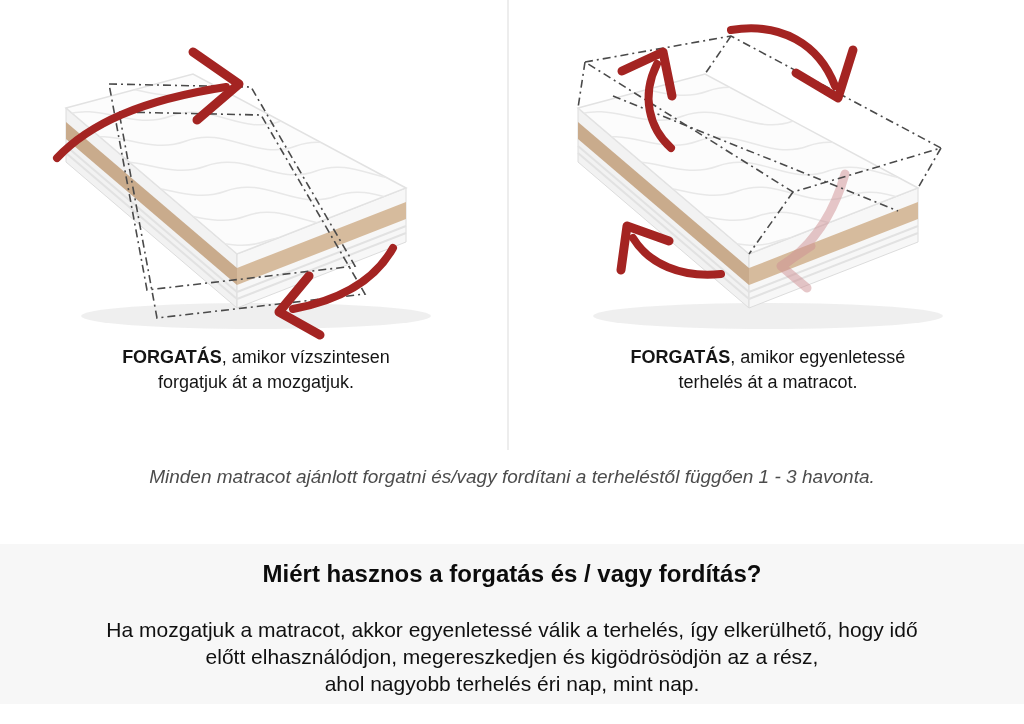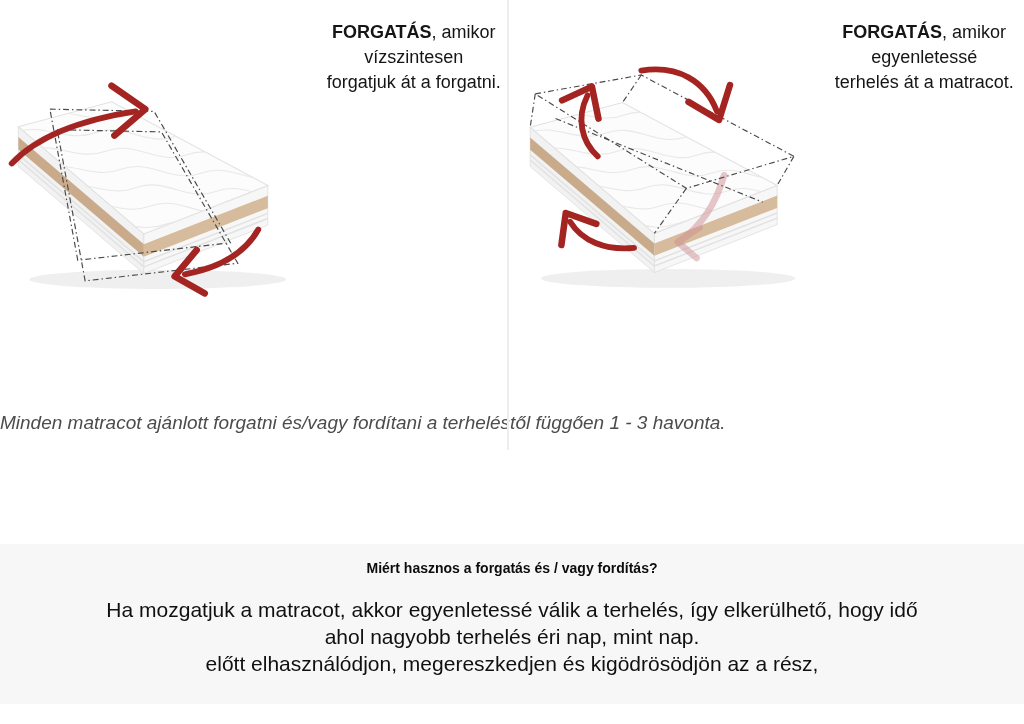--- a/index.html
+++ b/index.html
@@ -2,34 +2,34 @@
 <html><head>
 <meta charset="utf-8">
 <style>
   html,body { margin:0; padding:0; background:#ffffff; }
   .page {
     position:relative; width:1024px; height:724px; background:#ffffff;
     font-family:"Liberation Sans", sans-serif; overflow:hidden;
   }
   .diagrams { position:relative; display:flex; }
   .vdivider { position:absolute; left:507px; top:0; width:2px; height:450px; background:#ededed; }
-  .panel { width:512px; display:flex; flex-direction:row; align-items:flex-start; padding-top:16px; box-sizing:border-box; }
+  .panel { width:512px; display:flex; flex-direction:column; align-items:center; padding-top:16px; box-sizing:border-box; }
   svg.illu { display:block; }
   .caption { margin-top:4px; text-align:center; font-size:18px; line-height:25px; color:#151515; }
   .caption .term { font-weight:bold; }
   .note {
-    margin-top:70px; font-style:italic;
+    margin-top:70px; text-align:center; font-style:italic;
     font-size:19px; line-height:24px; color:#4c4c4c;
   }
   .info {
     position:absolute; left:0; top:544px; width:1024px; height:160px;
     background:#f7f7f7; box-sizing:border-box; padding-top:16px;
   }
-  .info-heading { text-align:center; font-weight:bold; font-size:14px; color:#0c0c0c; }
-  .info-body { margin-top:20px; text-align:center; font-size:21px; line-height:27px; color:#101010; }
+  .info-heading { text-align:center; font-weight:bold; font-size:24px; color:#0c0c0c; }
+  .info-body { margin-top:28px; text-align:center; font-size:21px; line-height:27px; color:#101010; }
 </style>
 </head>
 <body>
 
 <div class="page">
 
   <div class="diagrams">
 
     <div class="panel">
       <svg class="illu" width="430" height="325" viewBox="0 0 430 325">
@@ -67,21 +67,21 @@
         </g>
         <g fill="none" stroke="#a42422" stroke-linecap="round" stroke-linejoin="round">
           <path d="M16,142 C48,108 100,84 185,71" stroke-width="8"></path>
           <path d="M152,36 L198,68 L156,104" stroke-width="9"></path>
           <path d="M352,232 C334,264 300,284 252,293" stroke-width="8"></path>
           <path d="M268,260 L238,296 L279,319" stroke-width="9"></path>
         </g>
       </svg>
       <div class="caption">
         <span class="term">FORGATÁS</span><span>, amikor vízszintesen</span>
-        <div>forgatjuk át a forgatni.</div>
+        <div>forgatjuk át a mozgatjuk.</div>
       </div>
     </div>
 
     <div class="vdivider"></div>
 
     <div class="panel">
       <svg class="illu" width="430" height="325" viewBox="0 0 430 325">
         <defs>
           <clipPath id="topClipR">
               <polygon points="25,92 152,58 365,172 196,238"></polygon>
@@ -137,18 +137,18 @@
       </div>
     </div>
   </div>
 
   <div class="note">Minden matracot ajánlott forgatni és/vagy fordítani a terheléstől függően  1 - 3 havonta.</div>
 
   <div class="info">
     <div class="info-heading">Miért hasznos a forgatás és / vagy fordítás?</div>
     <div class="info-body">
       <div>Ha mozgatjuk a matracot, akkor egyenletessé válik a terhelés, így elkerülhető, hogy idő</div>
+      <div>előtt elhasználódjon, megereszkedjen és kigödrösödjön az a rész,</div>
       <div>ahol nagyobb terhelés éri nap, mint nap.</div>
-      <div>előtt elhasználódjon, megereszkedjen és kigödrösödjön az a rész,</div>
     </div>
   </div>
 
 </div>
 
 </body></html>

